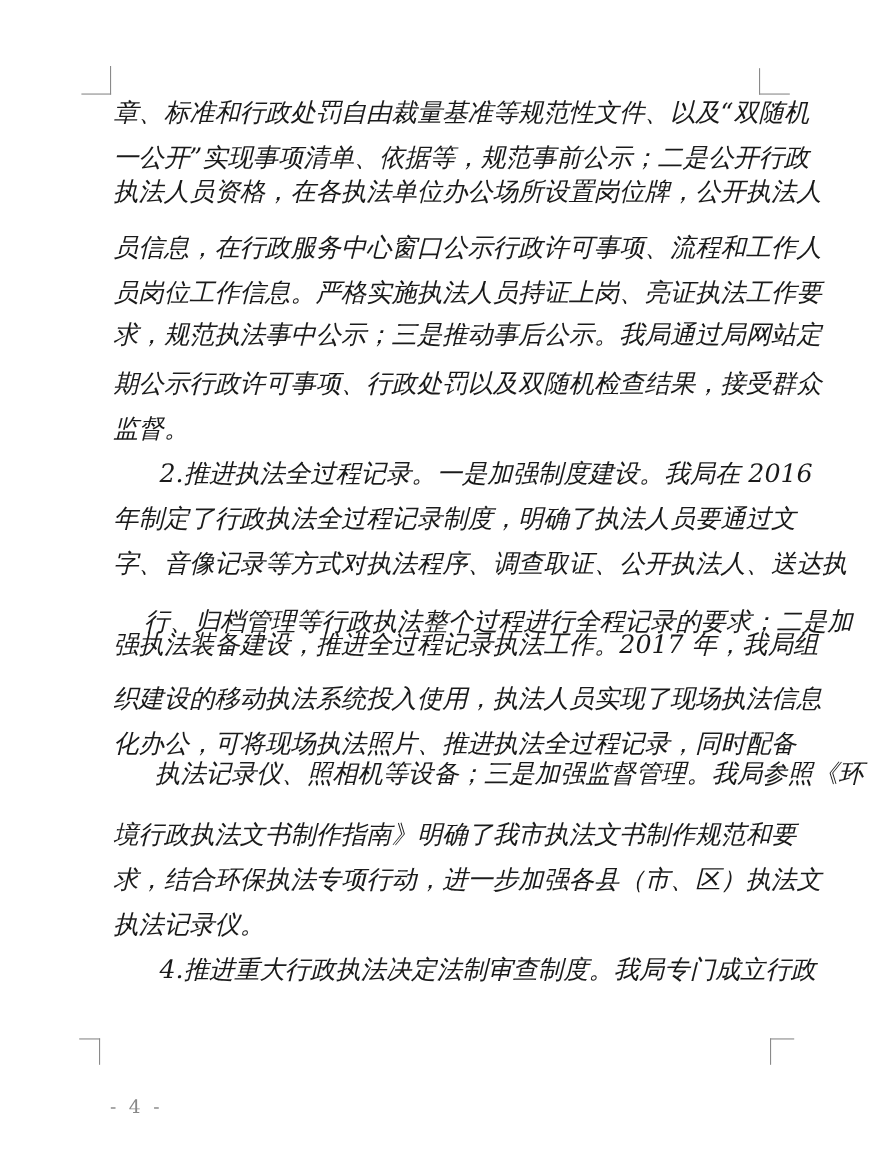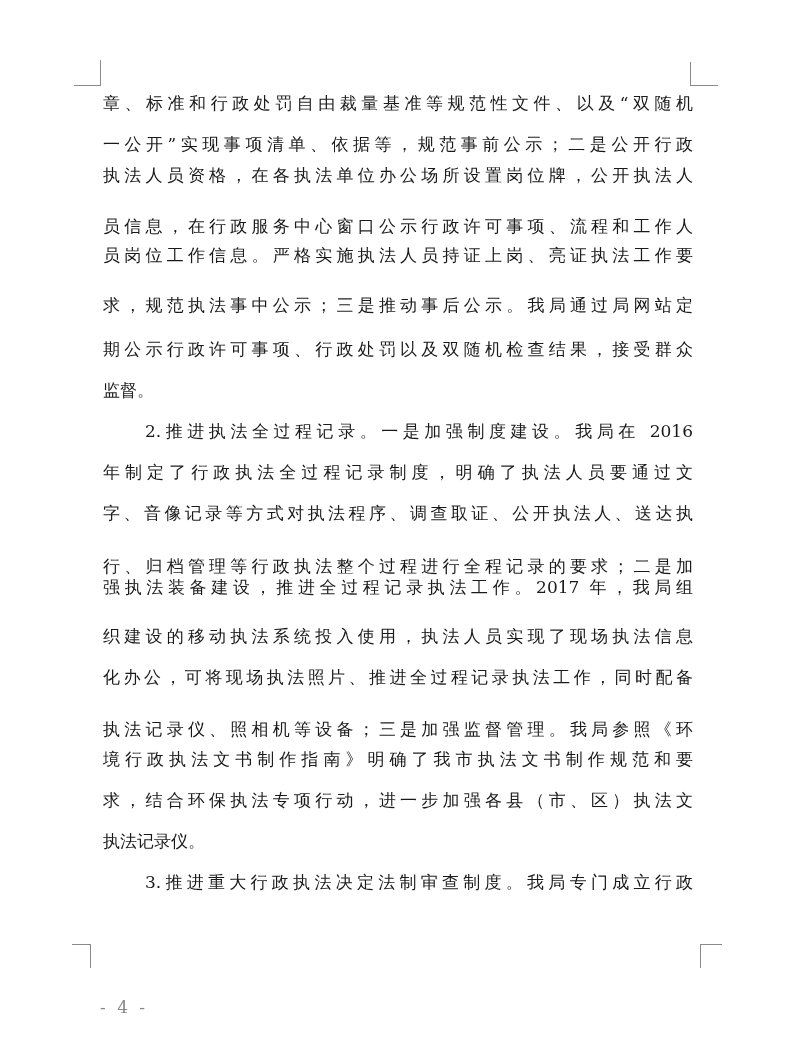--- a/index.html
+++ b/index.html
@@ -2,23 +2,23 @@
 <html><head>
 <meta charset="utf-8">
 <style>
   html, body { margin:0; padding:0; background:#ffffff; }
   body { width:793px; height:1055px; position:relative; overflow:hidden;
          font-family:"DejaVu Serif","Liberation Serif",serif; color:#1a1a1a; }
   .corner { position:absolute; }
   .corner .v { position:absolute; width:1px; background:#8a8a8a; }
   .corner .h { position:absolute; height:1px; background:#8a8a8a; }
   .body-text { position:absolute; left:103px; top:89px; width:590px; }
-  .line { position:absolute; left:0; width:590px; height:28px; font-size:17px;
+  .line { position:absolute; left:0; width:590px; height:28px; font-size:23px;
           line-height:28px; white-space:nowrap; text-align:justify;
-          text-align-last:justify; letter-spacing:0px; }
+          text-align-last:justify; letter-spacing:0px;font-style:italic; }
   .line.last { text-align-last:left; }
   .line.indent { padding-left:42px; width:548px; }
   .page-number { position:absolute; left:100px; top:997px; font-size:17px;
                  color:#888888; letter-spacing:3px; font-family:"DejaVu Serif",serif; }
 </style>
 </head>
 <body>
 
 <div class="corner">
   <div class="v" style="left:100px; top:60px; height:26px;"></div>
@@ -35,31 +35,31 @@
 <div class="corner">
   <div class="v" style="left:700px; top:944px; height:24px;"></div>
   <div class="h" style="left:700px; top:944px; width:22px;"></div>
 </div>
 
 <div class="body-text" id="body-text">
     <div class="line" style="top: 0px;">章、标准和行政处罚自由裁量基准等规范性文件、以及“双随机</div>
     <div class="line" style="top: 41px;">一公开”实现事项清单、依据等，规范事前公示；二是公开行政</div>
     <div class="line" style="top: 72px;">执法人员资格，在各执法单位办公场所设置岗位牌，公开执法人</div>
     <div class="line" style="top: 123px;">员信息，在行政服务中心窗口公示行政许可事项、流程和工作人</div>
-    <div class="line" style="top: 152px;">员岗位工作信息。严格实施执法人员持证上岗、亮证执法工作要</div>
+    <div class="line" style="top: 164px;">员岗位工作信息。严格实施执法人员持证上岗、亮证执法工作要</div>
     <div class="line" style="top: 202px;">求，规范执法事中公示；三是推动事后公示。我局通过局网站定</div>
     <div class="line" style="top: 246px;">期公示行政许可事项、行政处罚以及双随机检查结果，接受群众</div>
     <div class="line last" style="top: 287px;">监督。</div>
     <div class="line indent" style="top: 328px;">2.推进执法全过程记录。一是加强制度建设。我局在 2016</div>
     <div class="line" style="top: 369px;">年制定了行政执法全过程记录制度，明确了执法人员要通过文</div>
     <div class="line" style="top: 410px;">字、音像记录等方式对执法程序、调查取证、公开执法人、送达执</div>
-    <div class="line" style="top: 463px;">行、归档管理等行政执法整个过程进行全程记录的要求；二是加</div>
+    <div class="line" style="top: 463px; margin-left: 28px;">行、归档管理等行政执法整个过程进行全程记录的要求；二是加</div>
     <div class="line" style="top: 484px;">强执法装备建设，推进全过程记录执法工作。2017 年，我局组</div>
     <div class="line" style="top: 533px;">织建设的移动执法系统投入使用，执法人员实现了现场执法信息</div>
-    <div class="line" style="top: 574px;">化办公，可将现场执法照片、推进全过程记录执法工作，同时配备</div>
-    <div class="line" style="top: 626px;">执法记录仪、照相机等设备；三是加强监督管理。我局参照《环</div>
+    <div class="line" style="top: 574px;">化办公，可将现场执法照片、推进执法全过程记录，同时配备</div>
+    <div class="line" style="top: 601px; margin-left: 38px;">执法记录仪、照相机等设备；三是加强监督管理。我局参照《环</div>
     <div class="line" style="top: 656px;">境行政执法文书制作指南》明确了我市执法文书制作规范和要</div>
     <div class="line" style="top: 697px;">求，结合环保执法专项行动，进一步加强各县（市、区）执法文</div>
     <div class="line last" style="top: 738px;">执法记录仪。</div>
-    <div class="line indent" style="top: 779px;">3.推进重大行政执法决定法制审查制度。我局专门成立行政</div>
+    <div class="line indent" style="top: 779px;">4.推进重大行政执法决定法制审查制度。我局专门成立行政</div>
   </div>
 
 <div class="page-number">- 4 -</div>
 
 </body></html>

